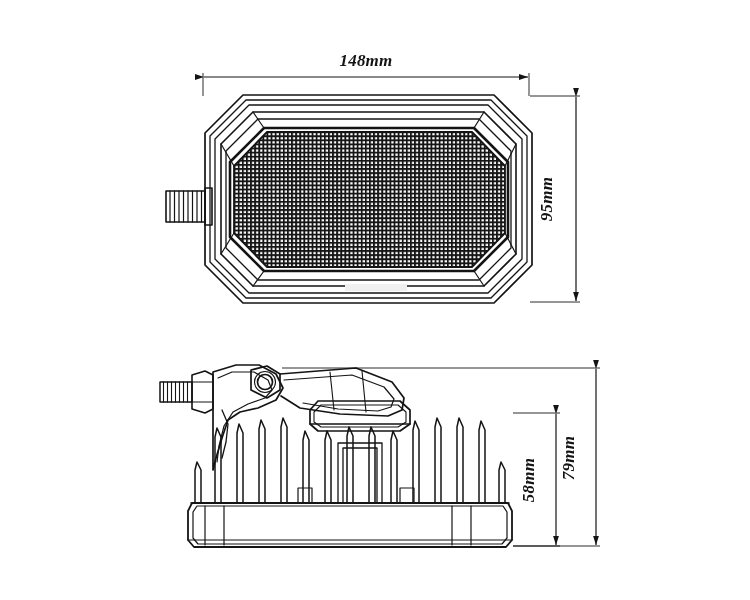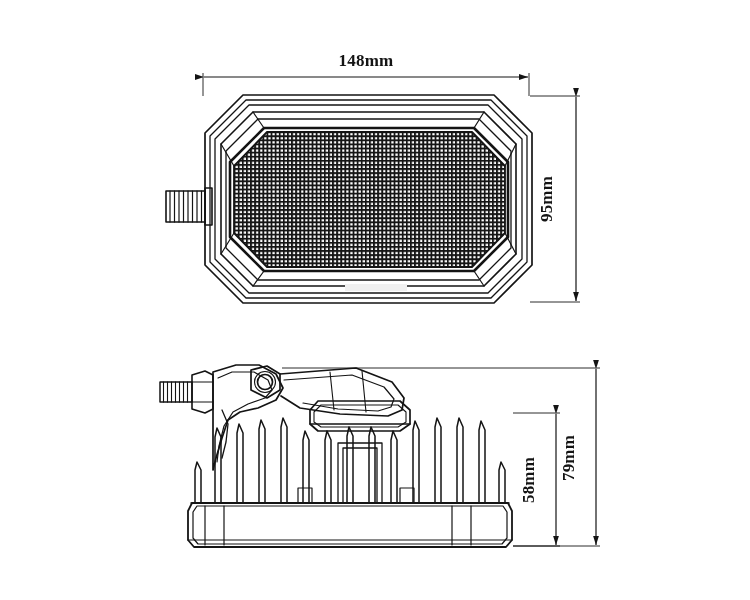--- a/index.html
+++ b/index.html
@@ -13,20 +13,21 @@
     height: 600px;
     font-family: "Liberation Serif", serif;
     overflow: hidden;
     position: relative;
   }
   #drawing-root {
     position: relative;
     width: 750px;
     height: 508px;
     background: #fde047;
+    font-style: italic;
   }
   svg.drawing-canvas {
     display: block;
     width: 750px;
     height: 600px;
   }
   .dim-text {
     font-family: "Liberation Serif", serif;
     font-weight: 700;
     font-size: 17px;

